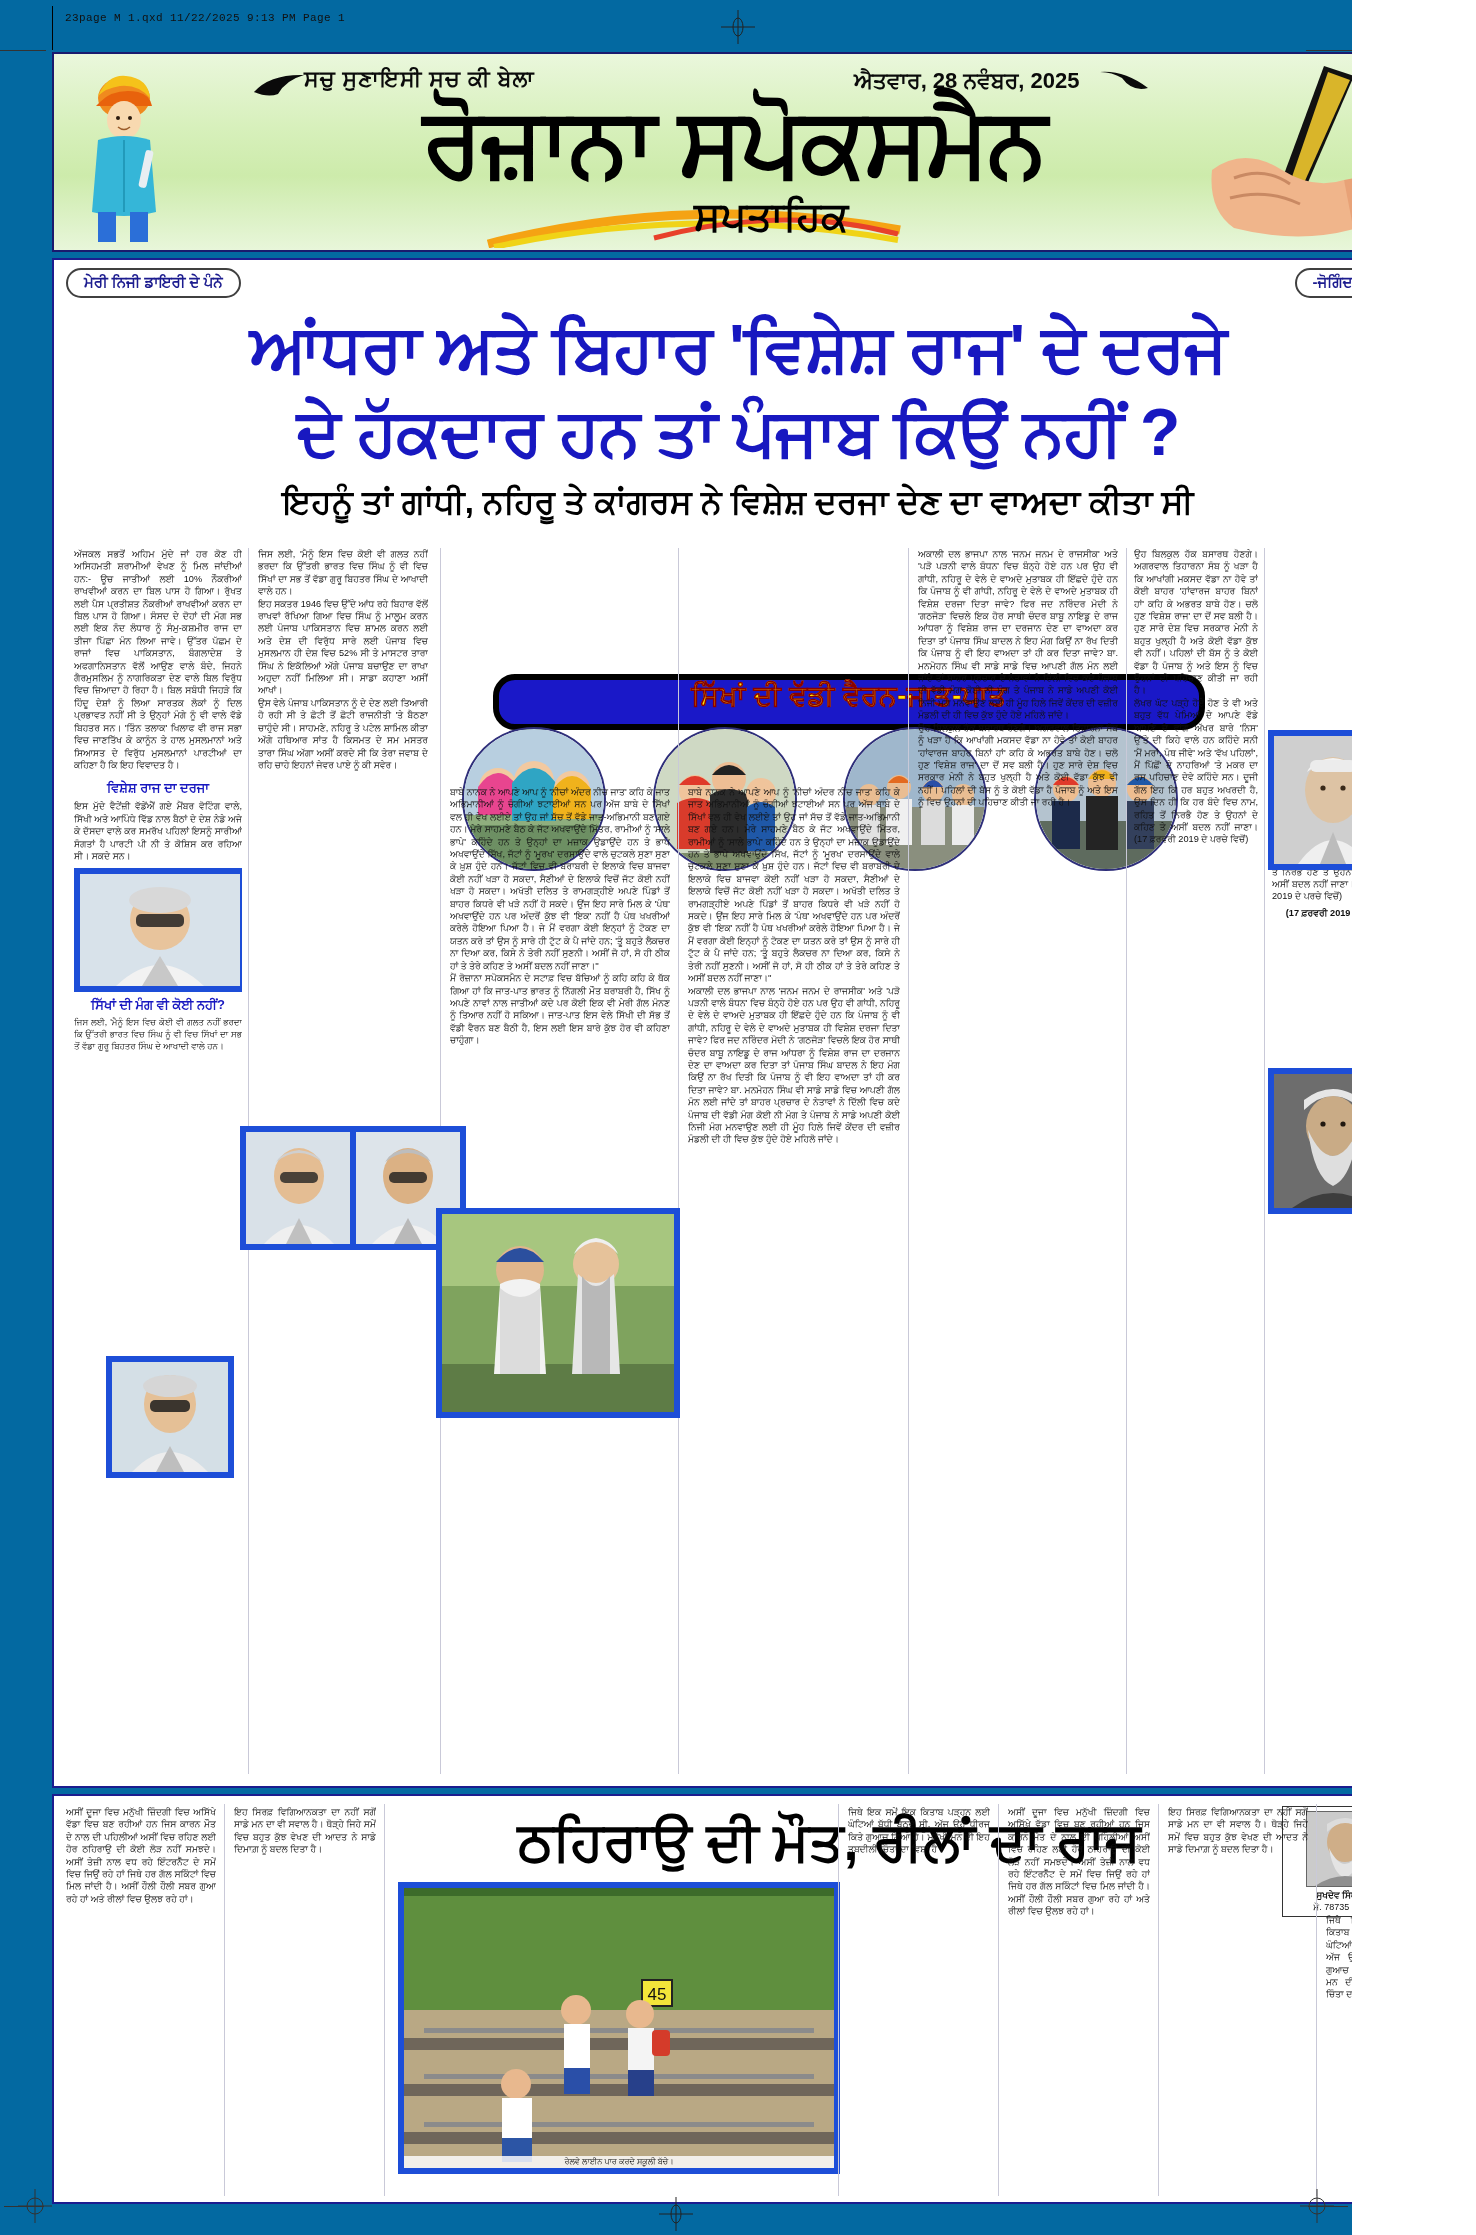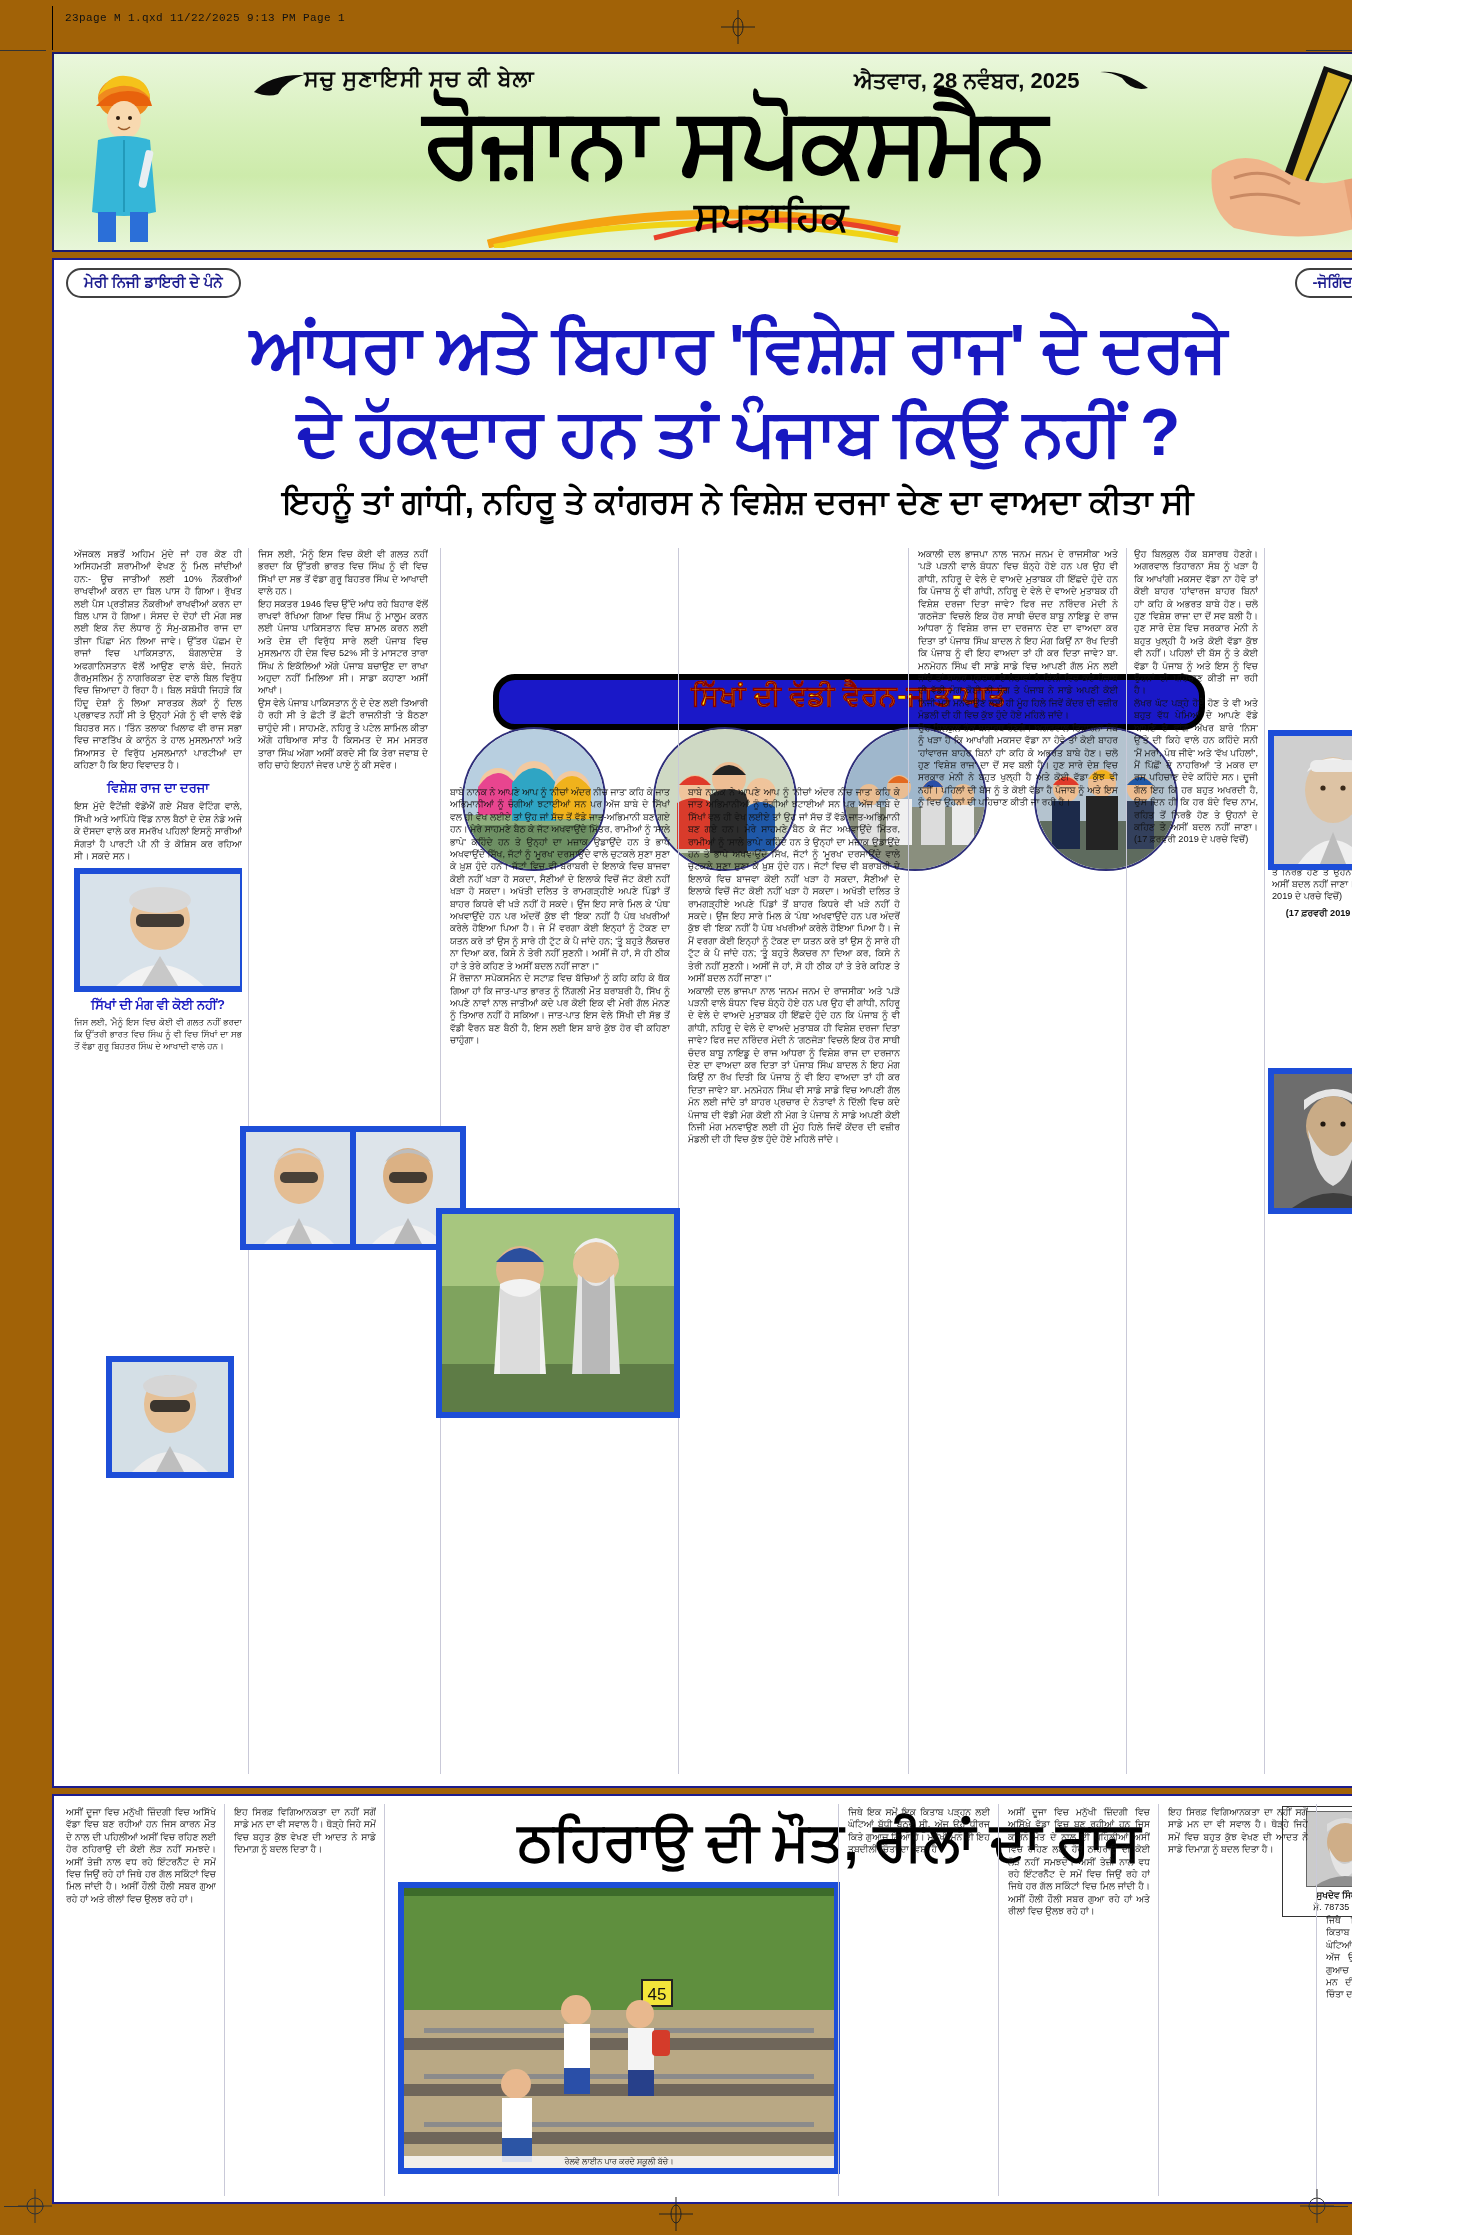--- a/index.html
+++ b/index.html
@@ -7,21 +7,21 @@
     padding: 0;
     background: #ffffff;
   }
   body {
     font-family: "Liberation Sans", sans-serif;
   }
   .page {
     position: relative;
     width: 1352px;
     height: 2235px;
-    background: #a16207;
+    background: #0369a1;
     overflow: hidden;
   }
 
   
   .printbar {
     position: absolute;
     left: 52px; top: 6px;
     width: 1372px; height: 44px;
     border-left: 1px solid #000;
     border-right: 1px solid #000;

